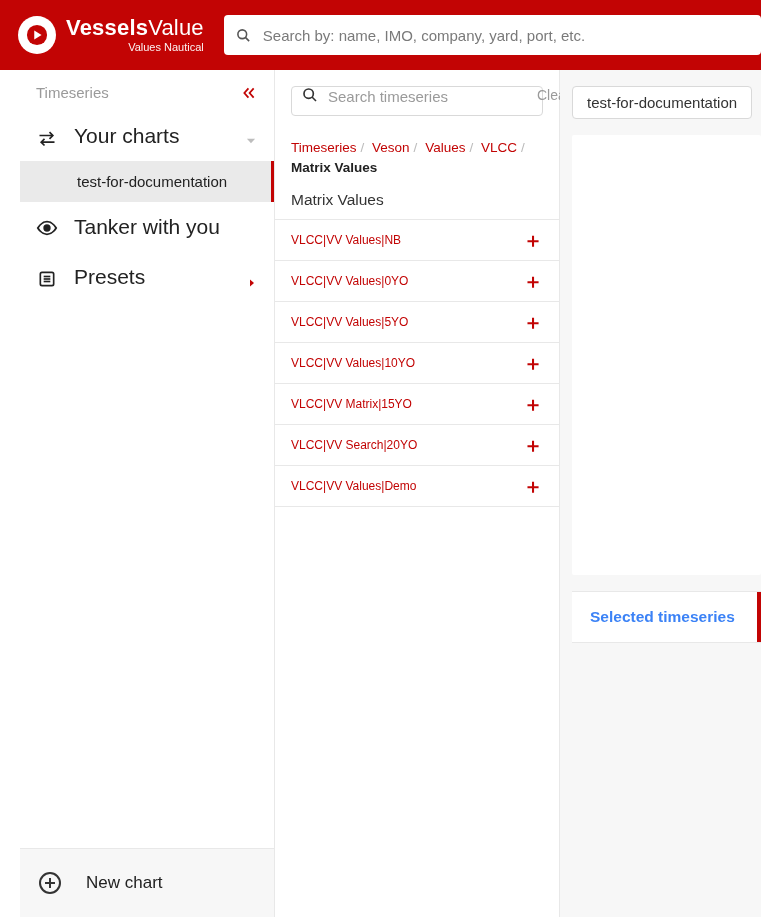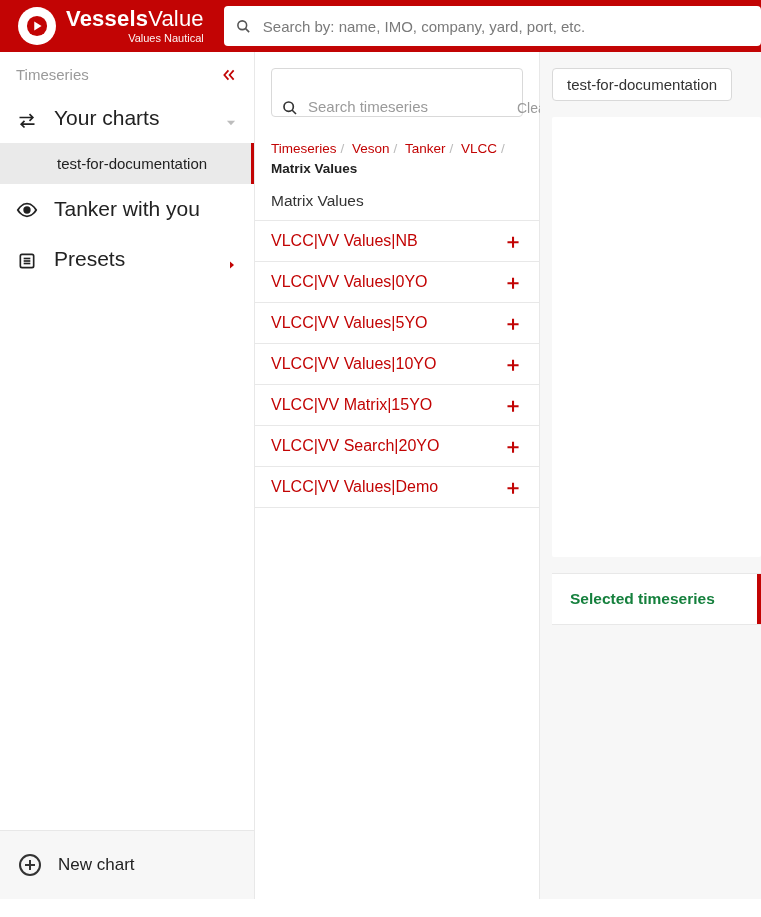--- a/index.html
+++ b/index.html
@@ -23,21 +23,21 @@
     color:var(--text);
     background:#fff;
     width:761px;
     height:917px;
     overflow:hidden;
     position:relative;
   }
 
   
   .topbar{
-    height:52px;
+    height:70px;
     background:var(--red);
     display:flex;
     align-items:center;
     padding:0 0 0 18px;
     gap:20px;
   }
   .logo{display:flex;align-items:center;gap:10px;color:#fff;}
   .logo-badge{
     width:38px;height:38px;border-radius:50%;
     background:#fff;display:flex;align-items:center;justify-content:center;
@@ -53,21 +53,21 @@
     margin-right:0;
   }
   .global-search input{
     border:none;outline:none;flex:1;font-size:15px;color:#333;
     background:transparent;
   }
   .global-search input::placeholder{color:#7a7a7a;}
 
   
   .below{
-    display:flex;height:calc(100% - 70px);
+    display:flex;height:calc(100% - 70px);padding-left:20px;
   }
 
   
   .sidebar{
     width:255px;min-width:255px;
     border-right:1px solid var(--border-light);
     display:flex;flex-direction:column;
     background:#fff;
   }
   .sidebar .sb-header{
@@ -92,35 +92,35 @@
   }
   .sb-child.active{
     background:var(--sidebar-active);
     border-right:3px solid var(--red);
   }
 
   .sidebar .spacer{flex:1;}
   .new-chart{
     border-top:1px solid var(--border-light);
     background:#f7f7f7;
-    display:flex;align-items:center;gap:16px;
+    display:flex;align-items:center;gap:24px;
     padding:22px 18px;font-size:17px;color:#222;cursor:pointer;
   }
 
   
   .middle{
     width:285px;min-width:285px;
     border-right:1px solid var(--border-light);
     padding:16px 0 0 0;background:#fff;
     display:flex;flex-direction:column;
   }
   .ts-search{
     margin:0 16px 12px 16px;
-    height:49px;border:1px solid var(--border);border-radius:4px;
-    display:flex;align-items:flex-end;padding:0 10px;gap:8px;
+    height:30px;border:1px solid var(--border);border-radius:4px;
+    display:flex;align-items:flex-start;padding:0 10px;gap:8px;
     background:#fff;
   }
   .ts-search input{
     flex:1;border:none;outline:none;font-size:15px;background:transparent;color:#333;
   }
   .ts-search input::placeholder{color:#9a9a9a;}
   .ts-clear{color:#9a9a9a;font-size:14px;cursor:pointer;}
 
   .breadcrumbs{
     padding:10px 16px 0 16px;font-size:13.5px;line-height:1.5;
@@ -134,21 +134,21 @@
   }
 
   .matrix-list{
     border-top:1px solid var(--border-light);
   }
   .matrix-row{
     display:flex;align-items:center;justify-content:space-between;
     padding:10px 16px;border-bottom:1px solid var(--border-light);
     cursor:pointer;
   }
-  .matrix-row .label{color:var(--red);font-size:16px;}
+  .matrix-row .label{color:var(--red);font-size:12px;}
   .matrix-row .add{color:var(--red);font-size:20px;font-weight:900;line-height:1;}
 
   
   .right{
     flex:1;background:#f7f7f7;position:relative;
     padding:16px 0 0 12px;
     display:flex;flex-direction:column;gap:16px;
   }
   .chip{
     align-self:flex-start;
@@ -159,21 +159,21 @@
     background:#fff;border-radius:2px;flex:0 0 440px;
     margin-right:0;
     box-shadow:0 0 0 rgba(0,0,0,0);
   }
 
   .tabs{
     background:#fff;border-top:1px solid var(--border-light);
     position:relative;
   }
   .tab{
-    padding:16px 18px;font-size:15.5px;color:#15803d;
+    padding:16px 18px;font-size:15.5px;color:#3b82f6;
     border-bottom:1px solid var(--border-light);
     cursor:pointer;position:relative;
   }
   .tab.active{font-weight:700;}
   .tab.active::after{
     content:"";position:absolute;right:0;top:0;bottom:0;width:4px;background:var(--red);
   }
 
   
   svg{display:block;}
@@ -289,21 +289,21 @@
             <line x1="15" y1="15" x2="21" y2="21"></line>
         </svg>
       </span>
       <input type="text" placeholder="Search timeseries" style="">
       <span class="ts-clear">Clear</span>
     </div>
 
     <div class="breadcrumbs">
       <a>Timeseries</a><span class="sep">/</span>
       <a>Veson</a><span class="sep">/</span>
-      <a>Tanker</a><span class="sep">/</span>
+      <a>Values</a><span class="sep">/</span>
       <a>VLCC</a><span class="sep">/</span><br>
       <span class="current">Matrix Values</span>
     </div>
 
     <div class="section-title">Matrix Values</div>
 
     <div class="matrix-list">
       <div class="matrix-row">
         <span class="label">VLCC|VV Values|NB</span>
         <span class="add">＋</span>

